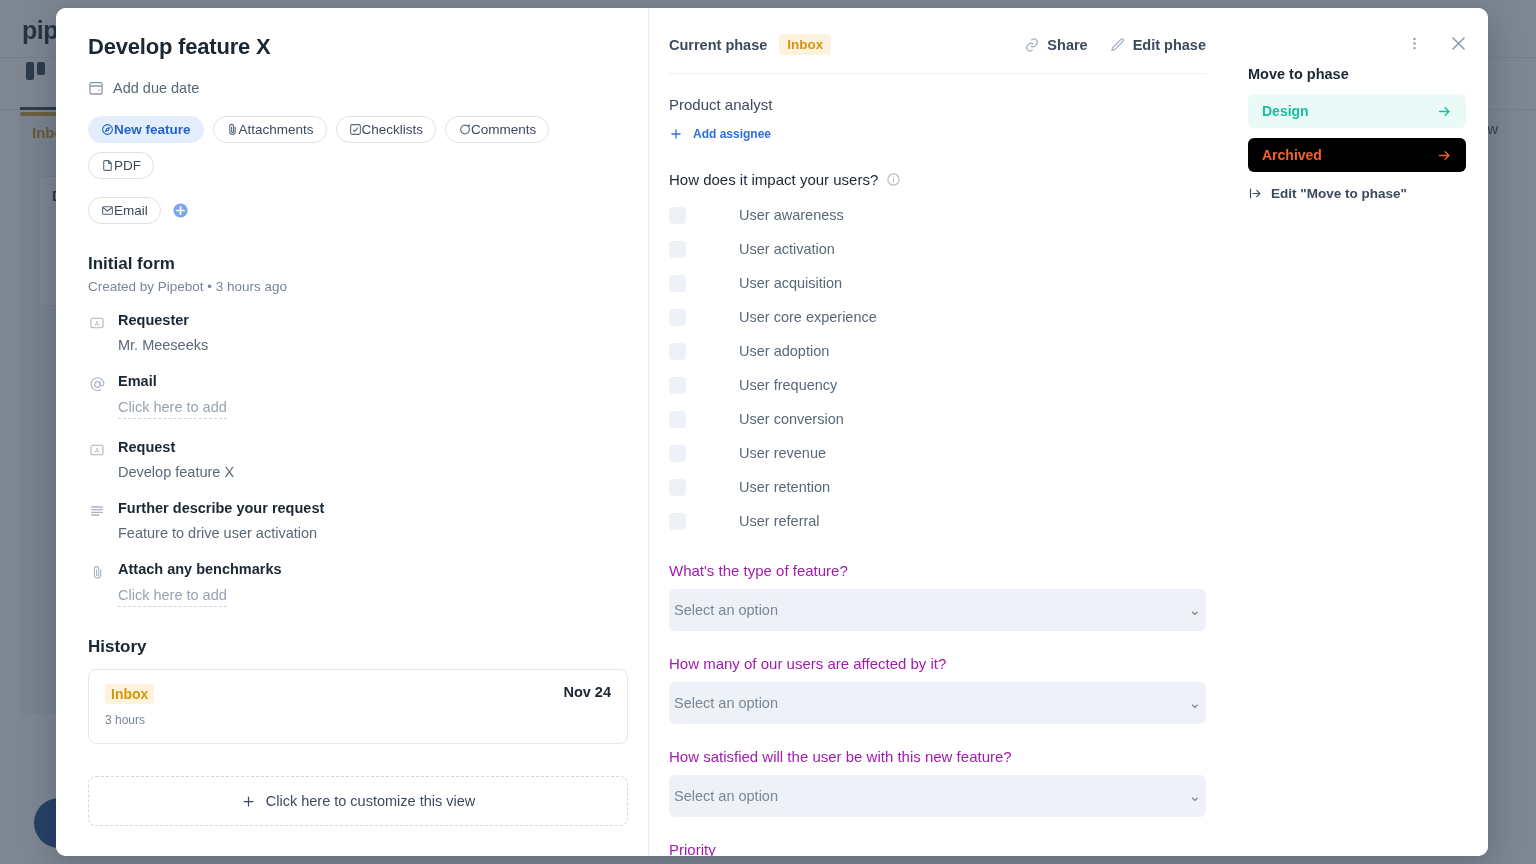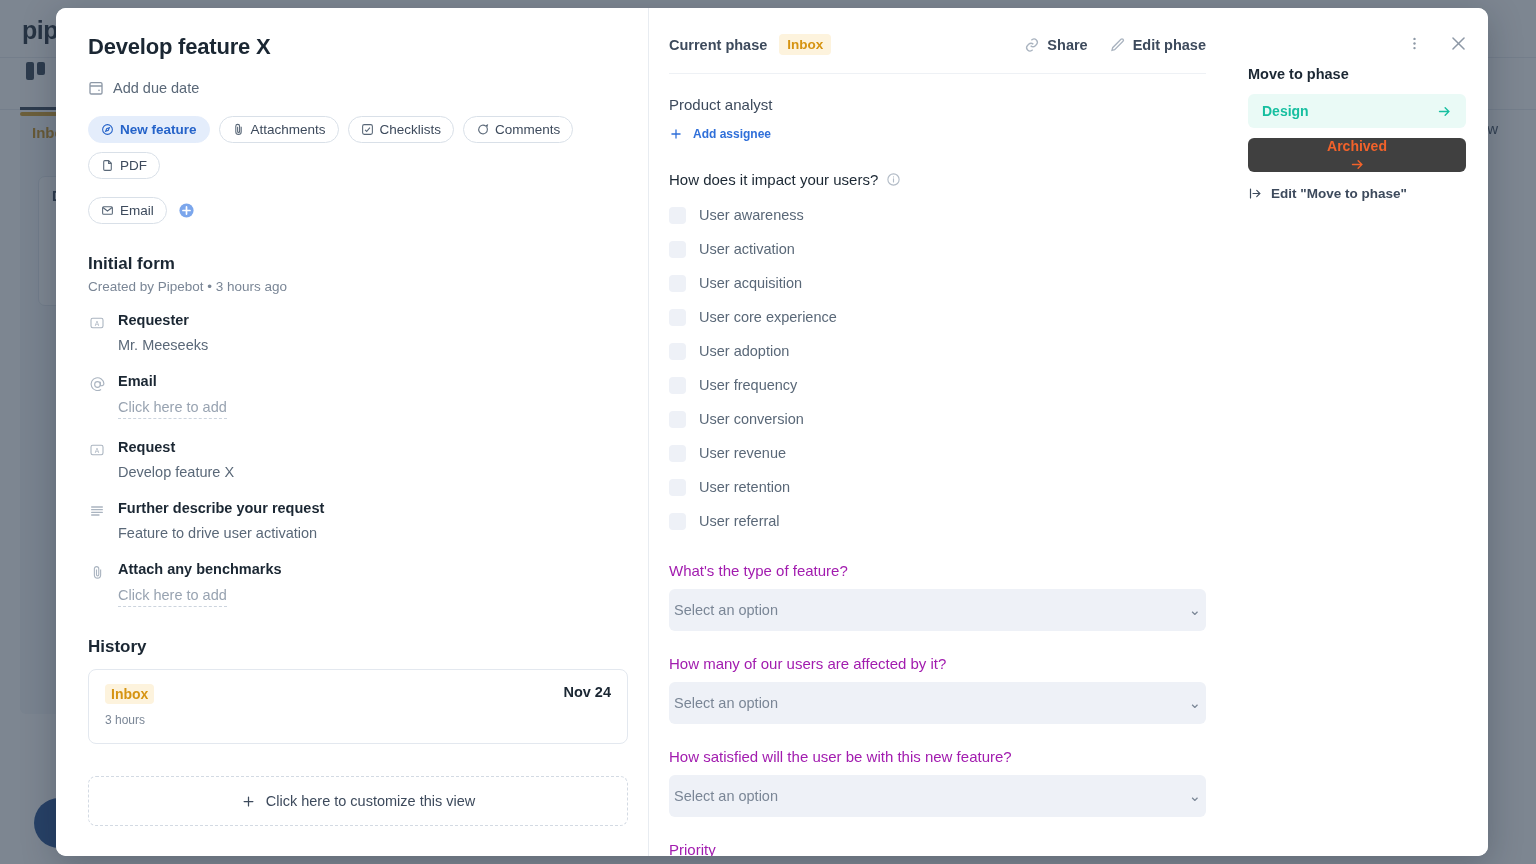--- a/index.html
+++ b/index.html
@@ -103,21 +103,21 @@
   .title {
     font-size: 22px; font-weight: 700; color: #1b2733; letter-spacing: -0.2px;
     margin-bottom: 20px;
   }
   .duedate {
     display: flex; align-items: center; gap: 9px;
     font-size: 14.5px; color: #5a6878; margin-bottom: 20px; cursor: pointer;
   }
   .chips { display: flex; flex-wrap: wrap; gap: 9px; max-width: 500px; }
   .chip {
-    display: inline-flex; align-items: center; gap: 6px;
+    display: inline-flex; align-items: center; 
     height: 27px; padding: 0 12px; border-radius: 14px;
     border: 1px solid #d9e0e8; background: #fff;
     font-size: 13.5px; color: #3d4a5c; cursor: pointer; white-space: nowrap;
   }
   .chip.active {
     background: #e4edfb; border-color: #e4edfb; color: #2563c9; font-weight: 600;
   }
   .chip-add {
     width: 22px; height: 22px; border-radius: 50%;
     display: inline-flex; align-items: center; justify-content: center;
@@ -190,21 +190,21 @@
     display: flex; align-items: center; gap: 8px;
     font-size: 15px; color: #1b2733; margin: 30px 0 10px;
   }
   .cb-row {
     display: flex; align-items: center; gap: 13px; height: 34px; cursor: pointer;
   }
   .cb {
     width: 17px; height: 17px; min-width: 17px;
     background: #eef1f7; border-radius: 4px;
   }
-  .cb-lbl { font-size: 14.5px; color: #5a6878; }
+  .cb-lbl { font-size: 14.5px; color: #5a6878; margin-left: 40px; }
   .sel-label { font-size: 15px; color: #a21caf; margin: 24px 0 10px; }
   .select {
     height: 42px; background: #eef1f7; border-radius: 6px;
     display: flex; align-items: center; justify-content: space-between;
     padding: 0 5px; cursor: pointer;
   }
   .select span { font-size: 14.5px; color: #7a8696; }
   .chev { color: #aab4c0; font-size: 12px; }
 
   
@@ -219,21 +219,21 @@
   .icon-btn { cursor: pointer; color: #8d98a6; display: flex; }
   .move-title {
     font-size: 14.5px; font-weight: 700; color: #1b2733; margin: 32px 0 12px;
   }
   .phase-btn {
     height: 34px; border-radius: 6px; display: flex; align-items: center;
     justify-content: space-between; padding: 0 14px; margin-bottom: 10px;
     font-size: 14px; font-weight: 700; cursor: pointer;
   }
   .phase-design { background: #eafaf6; color: #17bfa0; }
-  .phase-archived { background: #404040; color: #f2622a; flex-direction: column; }
+  .phase-archived { background: #000000; color: #f2622a; }
   .edit-move {
     display: flex; align-items: center; gap: 8px; margin-top: 14px;
     font-size: 13.5px; font-weight: 600; color: #3d4a5c; cursor: pointer;
   }
 </style>
 </head>
 <body>
 
 <div class="bg-app">
   <div class="bg-topbar"></div>

